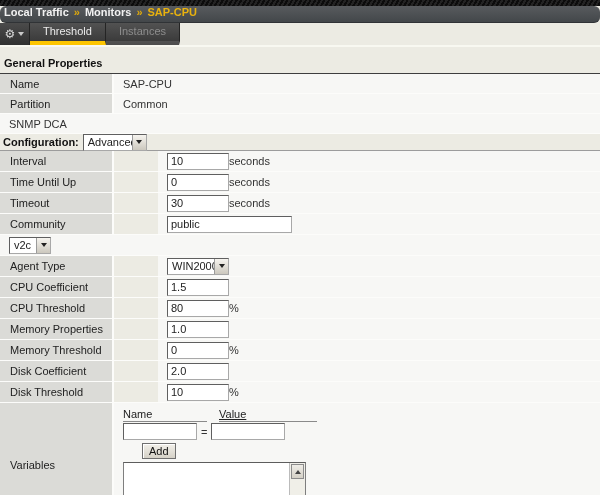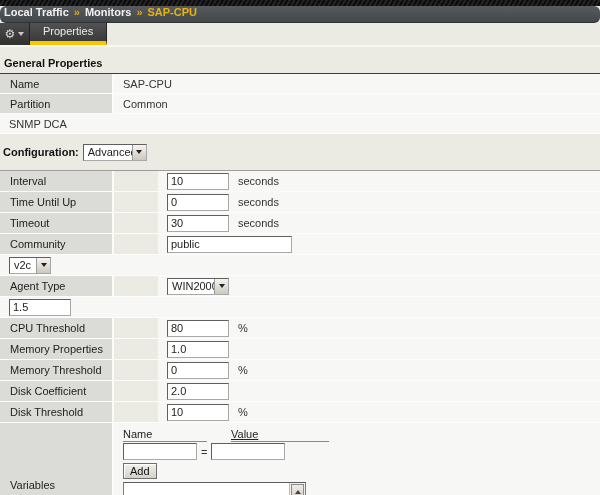--- a/index.html
+++ b/index.html
@@ -75,36 +75,36 @@
     background:#f7f7f5;
     padding-left:9px;
     display:flex; align-items:center;
     color:#333;
   }
   .g-row { height:20px; }
   .c-row { height:21px;gap:44px; }
   
   .config-head {
     display:flex; align-items:center;
-    padding:2px 0 2px 3px; height:36px;
+    padding:2px 0 2px 3px; height:16px;
   }
   .config-head .cfg-label { font-weight:bold; color:#111; margin-right:4px; }
   .cfg-table { border-top:1px solid #9c9c9c; }
   
   .tin {
     height:17px; width:62px;
     border:1px solid;
     border-color:#5f5f5f #a8a8a8 #a8a8a8 #5f5f5f;
     background:#fff;
     font-family:"Liberation Sans", sans-serif;
     font-size:11px; padding:0 3px; color:#222;
   }
   .tin.wide { width:125px; }
   .tin.var-in { width:74px; }
-  .unit { margin-left:9px; color:#333; }
+  .unit { color:#333; }
   .fsel {
     display:inline-flex; height:17px;
     border:1px solid;
     border-color:#5f5f5f #a8a8a8 #a8a8a8 #5f5f5f;
     background:#fff; align-items:stretch; cursor:pointer;
   }
   .fsel .fsel-txt { padding:1px 4px 0 4px; color:#222; }
   .fsel .fsel-btn {
     width:14px;
     background:linear-gradient(#f6f4ef,#ccc8be);
@@ -126,30 +126,30 @@
   .fsel.adv .fsel-txt { width:48px; }
   
   .var-row { height:140px; }
   .var-row .lbl { align-items:flex-start; padding-top:56px; }
   .var-row .val { flex-direction:column; align-items:flex-start; padding-top:5px; }
   .var-headers { display:flex; }
   .var-hdr {
     width:84px; border-bottom:1px solid #8a8a8a;
     padding-bottom:1px; color:#222;
   }
-  .var-hdr.second { width:98px; margin-left:24px;text-decoration:underline; }
+  .var-hdr.second { width:98px; margin-left:12px;text-decoration:underline; }
   .var-inputs { display:flex; align-items:center; margin-top:1px; }
   .eq { margin:0 4px; color:#333; }
   .add-btn {
     margin-top:3px; height:16px; padding:0 6px;
     background:linear-gradient(#f2f0ea,#d5d1c7);
     border:1px solid #6f6f6f;
     box-shadow:inset 1px 1px 0 #fff;
     font-family:"Liberation Sans", sans-serif;
-    font-size:11px; color:#111; cursor:pointer;
+    font-size:11px; color:#111; cursor:pointer;margin-left:19px;
   }
   .listbox {
     margin-top:3px; position:relative;
     width:183px; height:70px;
     background:#fff;
     border:1px solid #7e7e7e;
     border-top-color:#5d5d5d;
   }
   .fake-scroll {
     position:absolute; top:0; right:0; bottom:0; width:16px;
@@ -176,21 +176,22 @@
     <span class="crumb">Monitors</span>
     <span class="sep">»</span>
     <span class="crumb current">SAP-CPU</span>
   </div>
 
   <div class="tab-bar">
     <div class="gear-btn">
       <span class="gear-glyph">⚙</span>
       <span class="gear-caret"></span>
     </div>
-    <div class="tab active">Properties</div>
+    <div class="tab active">Threshold</div>
+    <div class="tab disabled">Instances</div>
   </div>
 
   <div class="content">
 
     <div class="section-heading">General Properties</div>
 
     <div class="tbl">
       <div class="row g-row">
         <div class="lbl">Name</div>
         <div class="val">SAP-CPU</div>
@@ -264,20 +265,21 @@
           <span class="fsel agent">
             <span class="fsel-txt">WIN2000</span>
             <span class="fsel-btn">
                 <span class="tri-down"></span>
               </span>
           </span>
         </div>
       </div>
 
       <div class="row c-row">
+        <div class="lbl">CPU Coefficient</div>
         <div class="val">
           <input class="tin" type="text" value="1.5" style="">
         </div>
       </div>
 
       <div class="row c-row">
         <div class="lbl">CPU Threshold</div>
         <div class="val">
           <input class="tin" type="text" value="80" style="">
           <span class="unit">%</span>

